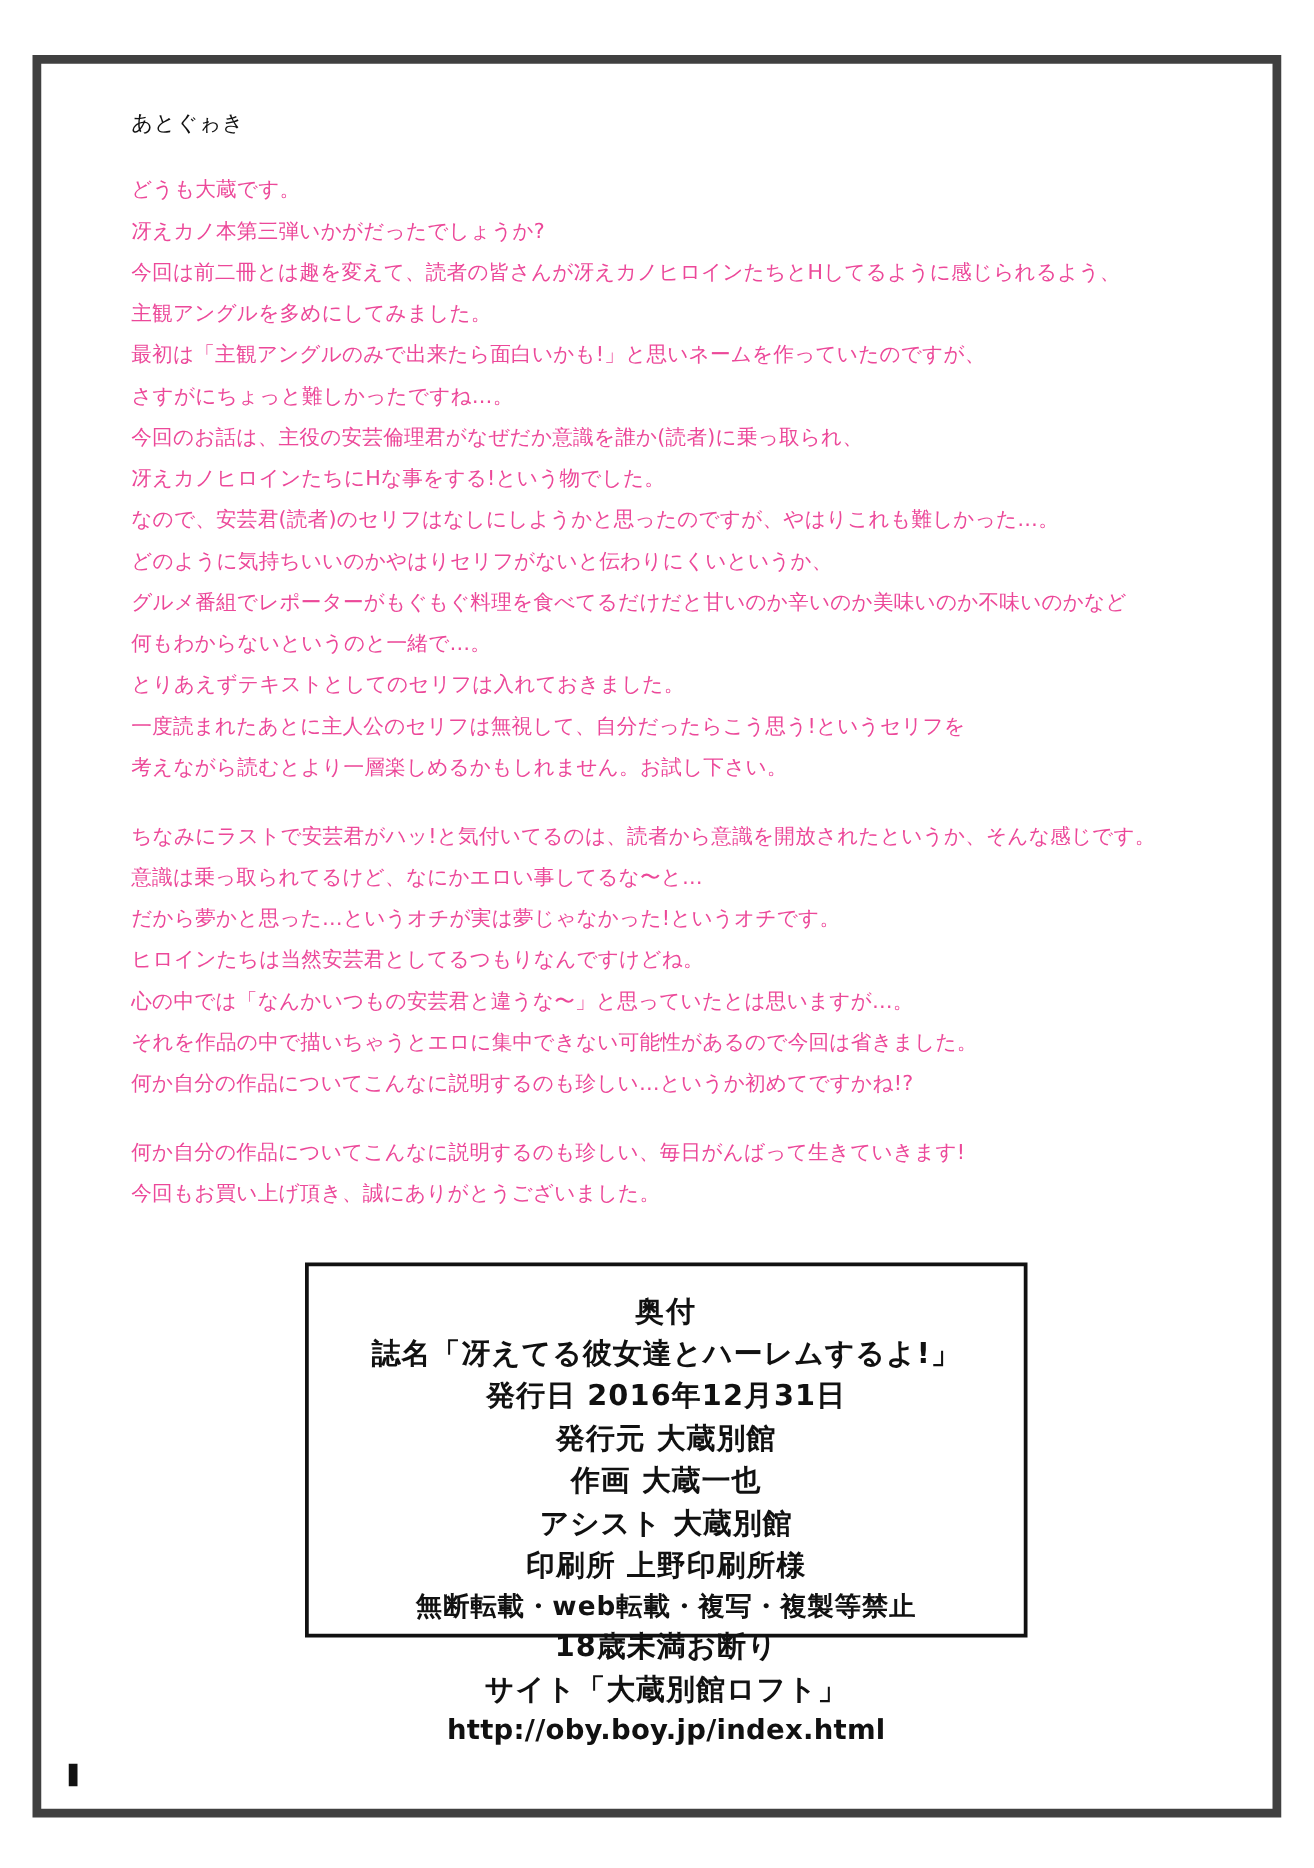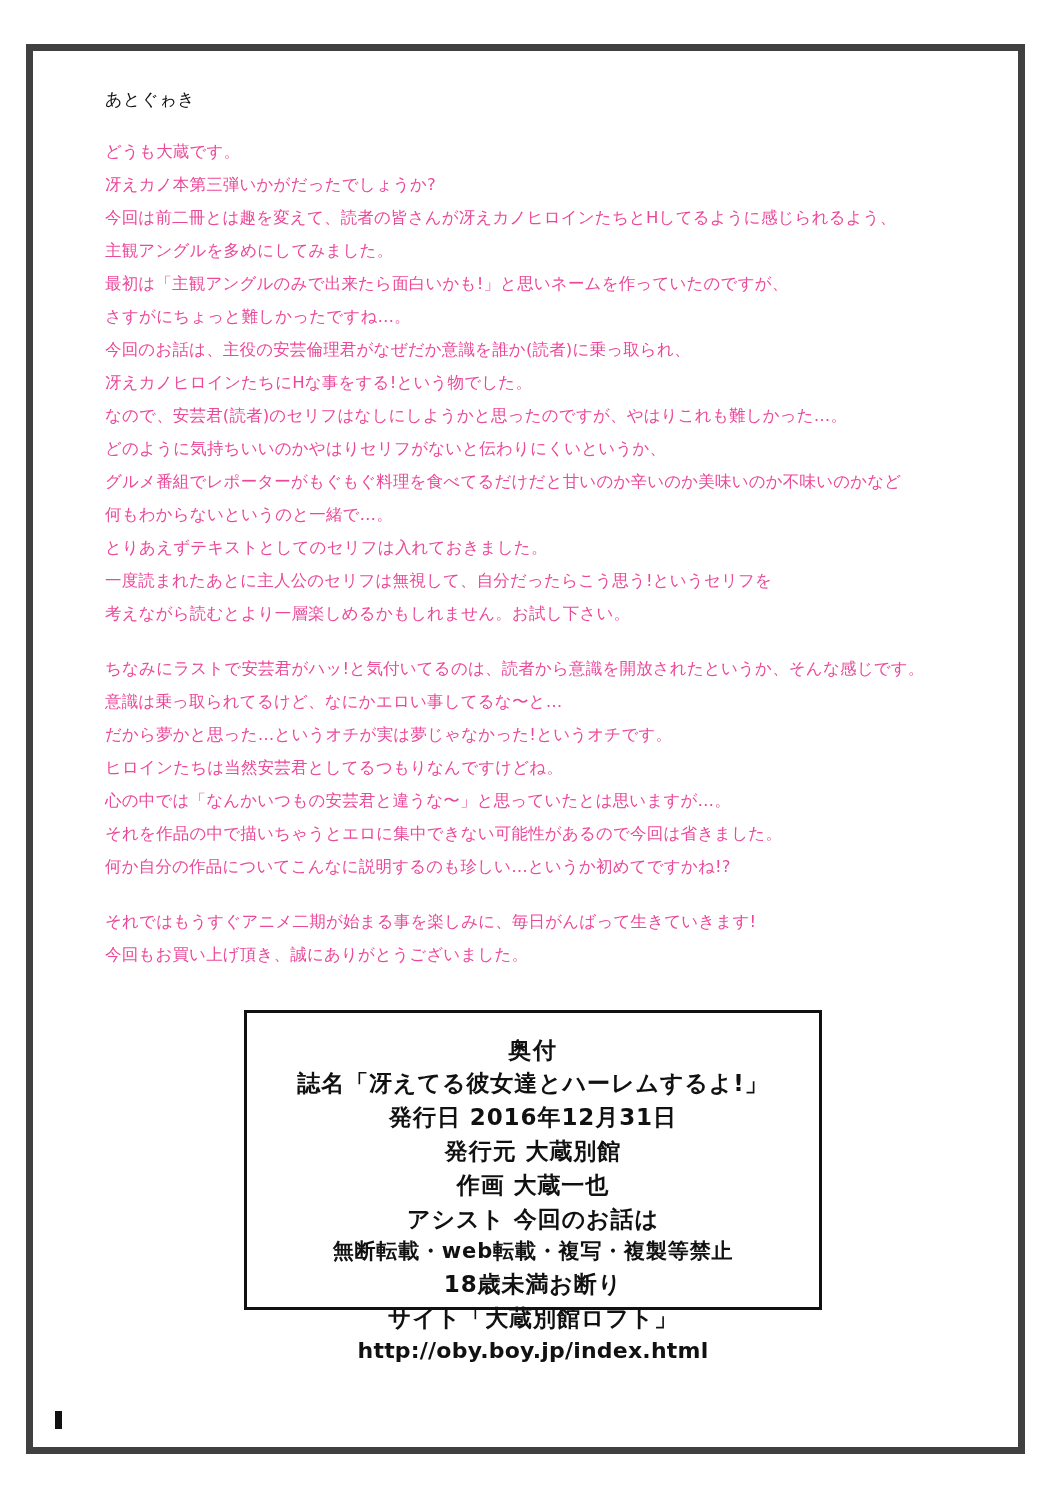--- a/index.html
+++ b/index.html
@@ -134,33 +134,34 @@
 考えながら読むとより一層楽しめるかもしれません。お試し下さい。</p>
         <div class="para-gap"></div>
         <p>ちなみにラストで安芸君がハッ!と気付いてるのは、読者から意識を開放されたというか、そんな感じです。
 意識は乗っ取られてるけど、なにかエロい事してるな〜と…
 だから夢かと思った…というオチが実は夢じゃなかった!というオチです。
 ヒロインたちは当然安芸君としてるつもりなんですけどね。
 心の中では「なんかいつもの安芸君と違うな〜」と思っていたとは思いますが…。
 それを作品の中で描いちゃうとエロに集中できない可能性があるので今回は省きました。
 何か自分の作品についてこんなに説明するのも珍しい…というか初めてですかね!?</p>
         <div class="para-gap"></div>
-        <p>それではもうすぐアニメ二期が始まる事を楽しみに、毎日がんばって生きていきます!
+        <p>何か自分の作品についてこんなに説明するのも珍しい、毎日がんばって生きていきます!
 今回もお買い上げ頂き、誠にありがとうございました。</p>
       </div>
 
     </div>
 
     <div class="colophon">
       <div class="colophon-heading">奥付</div>
       <div class="colophon-line">誌名「冴えてる彼女達とハーレムするよ!」</div>
       <div class="colophon-line">発行日 2016年12月31日</div>
       <div class="colophon-line">発行元 大蔵別館</div>
       <div class="colophon-line">作画 大蔵一也</div>
-      <div class="colophon-line">アシスト 今回のお話は</div>
+      <div class="colophon-line">アシスト 大蔵別館</div>
+      <div class="colophon-line">印刷所 上野印刷所様</div>
       <div class="colophon-line small">無断転載・web転載・複写・複製等禁止</div>
       <div class="colophon-line">18歳未満お断り</div>
       <div class="colophon-line">サイト「大蔵別館ロフト」</div>
       <div class="colophon-line url">http://oby.boy.jp/index.html</div>
     </div>
 
     <div class="corner-mark"></div>
   </div>
 </div>
 

